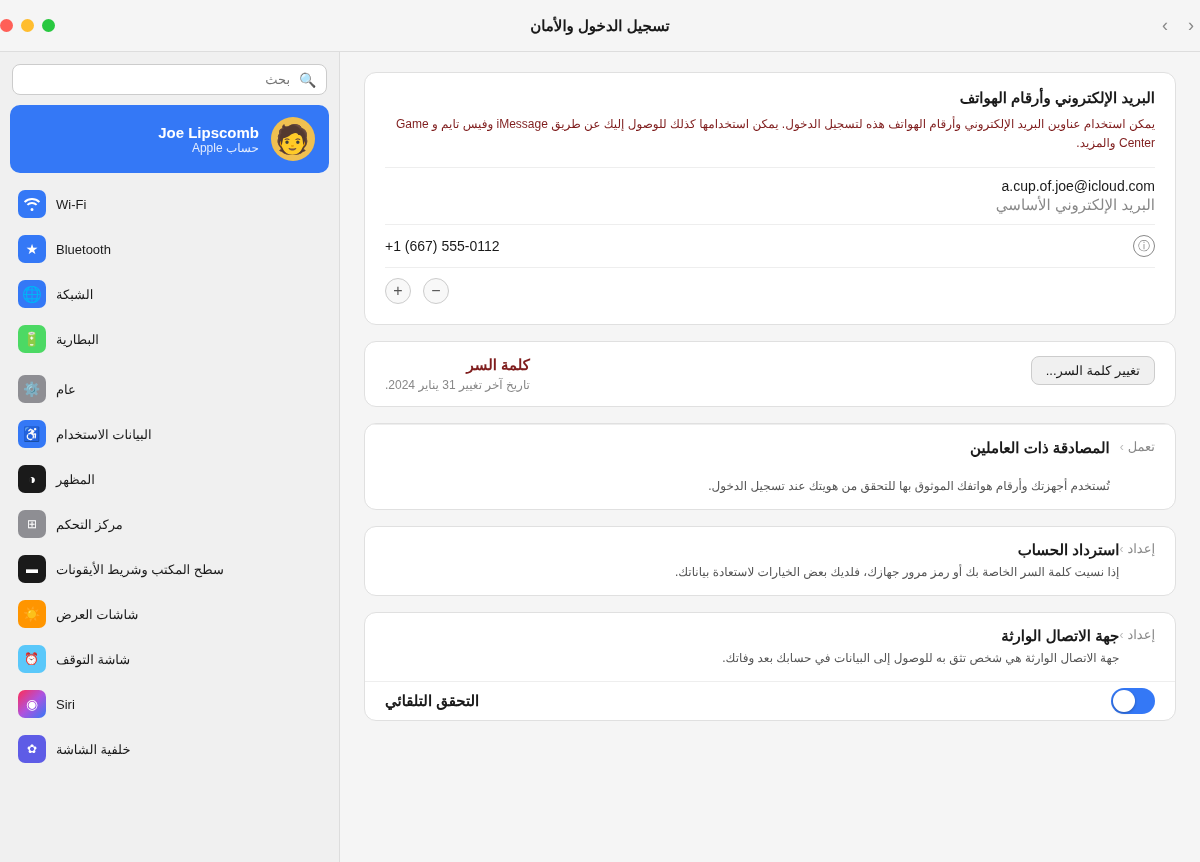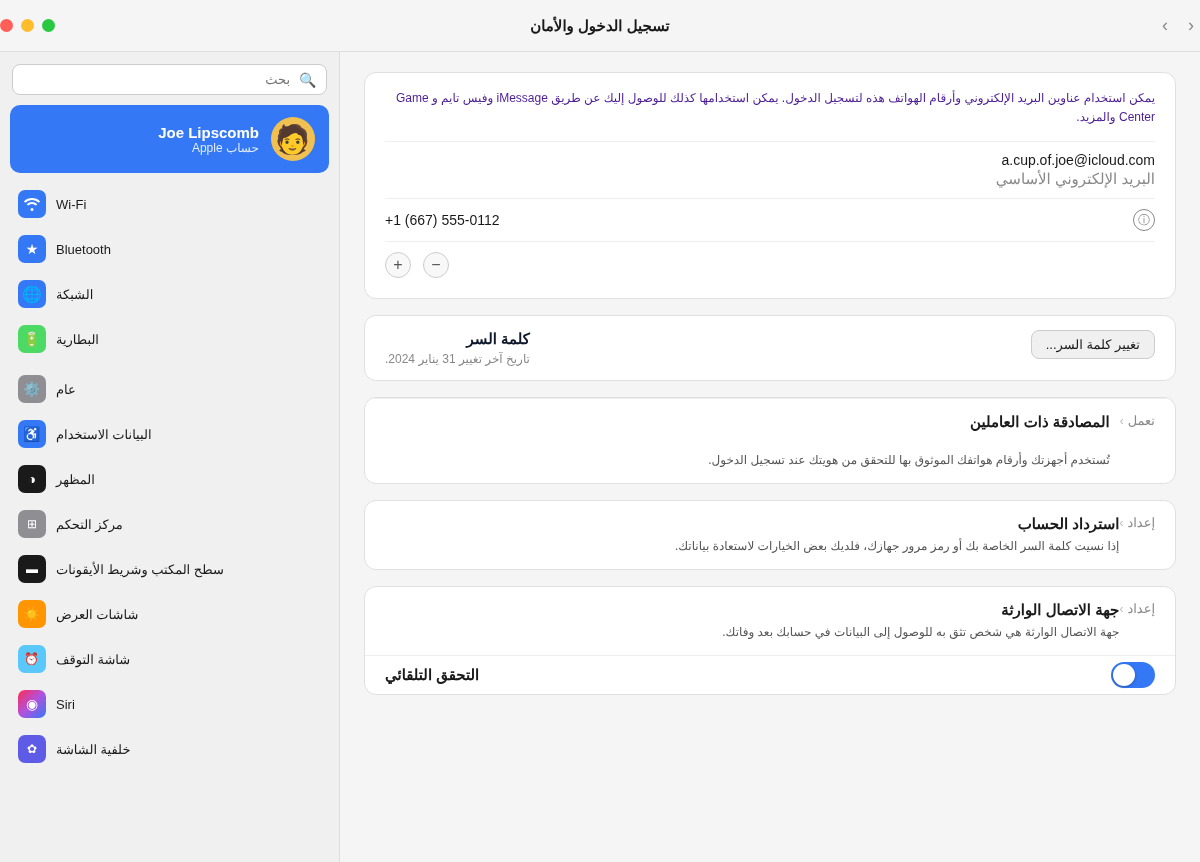--- a/index.html
+++ b/index.html
@@ -208,21 +208,21 @@
     }
     .section-title {
       font-size: 15px;
       font-weight: 700;
       color: #1a1a1a;
       text-align: right;
       margin-bottom: 8px;
     }
     .section-desc {
       font-size: 12px;
-      color: #4c1d95;
+      color: #7f1d1d;
       text-align: right;
       line-height: 1.6;
       margin-bottom: 14px;
     }
     .email-entry {
       border-top: 1px solid #eee;
       padding: 10px 0;
       text-align: right;
     }
     .email-value {
@@ -289,21 +289,21 @@
       align-items: flex-start;
       justify-content: space-between;
       padding: 14px 20px;
     }
     .pw-info {
       text-align: right;
     }
     .pw-title {
       font-size: 15px;
       font-weight: 700;
-      color: #0f172a;
+      color: #7f1d1d;
     }
     .pw-sub {
       font-size: 12px;
       color: #888;
       margin-top: 4px;
     }
     .change-pw-btn {
       background: #f0f0f0;
       border: 1px solid #ccc;
       border-radius: 8px;
@@ -535,20 +535,21 @@
         <span class="sidebar-item-label">خلفية الشاشة</span>
         <span class="sidebar-icon icon-wallpaper" style="font-size:12px; color:white;">✿</span>
       </div>
     </div>
   </div>
 
   <div class="content">
 
     <div class="card">
       <div class="email-section">
+        <div class="section-title">البريد الإلكتروني وأرقام الهواتف</div>
         <div class="section-desc">يمكن استخدام عناوين البريد الإلكتروني وأرقام الهواتف هذه لتسجيل الدخول. يمكن استخدامها كذلك للوصول إليك عن طريق iMessage وفيس تايم و Game Center والمزيد.</div>
         <div class="email-entry">
           <div class="email-value">a.cup.of.joe@icloud.com</div>
           <div class="email-label">البريد الإلكتروني الأساسي</div>
         </div>
         <div class="phone-row">
           <div class="info-icon">ⓘ</div>
           <div class="phone-value">+1 (667) 555-0112</div>
         </div>
         <div class="add-row">

